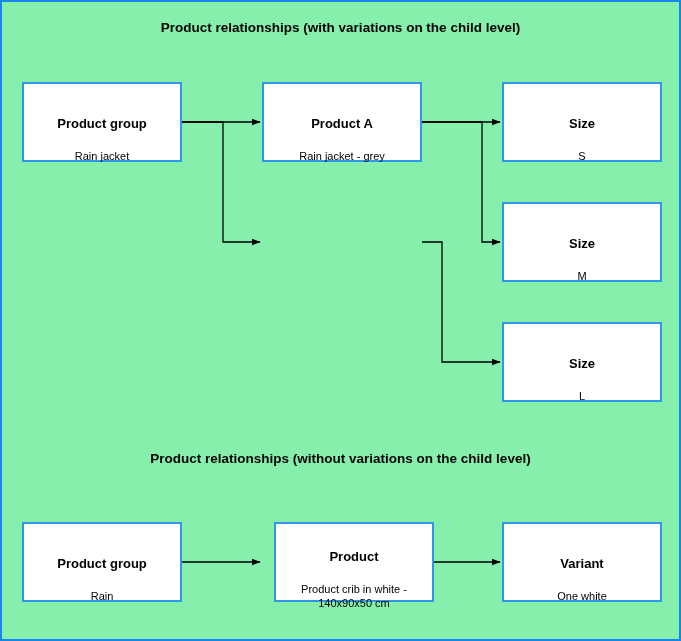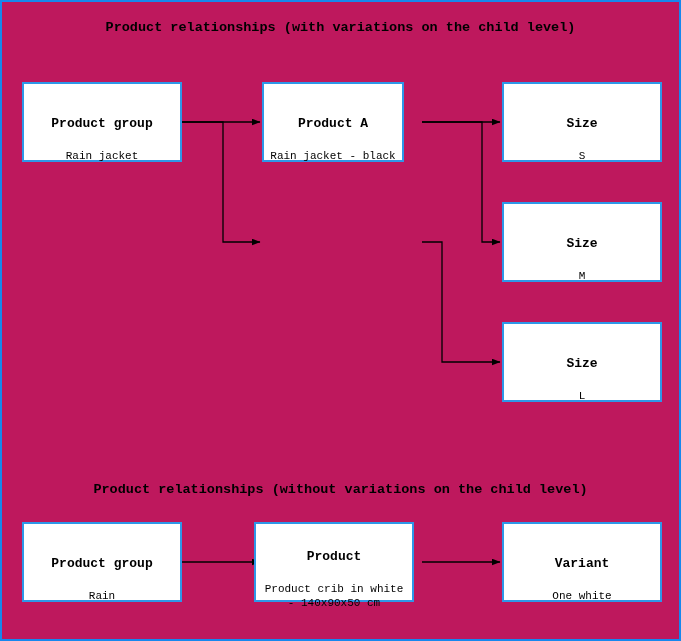--- a/index.html
+++ b/index.html
@@ -62,62 +62,62 @@
     text-align: center;
     font-size: 13.5px;
     font-weight: bold;
     color: var(--text-color, #000000);
     line-height: 16px;
   }
 </style>
 </head>
 <body>
 
-<div class="canvas" id="canvas" style="width: 681px; height: 641px; background: #be185d; font-family: Liberation Mono, monospace;">
+<div class="canvas" id="canvas" style="width: 681px; height: 641px; background: #86efac;">
   <svg id="edge-layer" xmlns="http://www.w3.org/2000/svg" width="681" height="641" viewBox="0 0 681 641">
     <defs>
       <marker id="arrowhead" markerUnits="userSpaceOnUse" markerWidth="10" markerHeight="8" refX="8.5" refY="3.5" orient="auto">
         <path d="M0,0 L9,3.5 L0,7 Z"></path>
       </marker>
     </defs>
   <polyline points="180,120 258,120" class="edge" marker-end="url(#arrowhead)"></polyline>
       <polyline points="180,120 221,120 221,240 258,240" class="edge" marker-end="url(#arrowhead)"></polyline>
       <polyline points="420,120 498,120" class="edge" marker-end="url(#arrowhead)"></polyline>
       <polyline points="420,120 480,120 480,240 498,240" class="edge" marker-end="url(#arrowhead)"></polyline>
       <polyline points="420,240 440,240 440,360 498,360" class="edge" marker-end="url(#arrowhead)"></polyline>
       <polyline points="180,560 258,560" class="edge" marker-end="url(#arrowhead)"></polyline>
       <polyline points="420,560 498,560" class="edge" marker-end="url(#arrowhead)"></polyline>
     </svg>
 <div class="diagram-title" style="top: 18px;">Product relationships (with variations on the child level)</div>
     <div class="node" style="left: 20px; top: 80px; width: 160px; height: 80px;">
     <div class="node-label">Product group</div>
     <div class="node-value">Rain jacket</div>
   </div>
-    <div class="node" style="left: 260px; top: 80px; width: 142px; height: 80px;">
+    <div class="node" style="left: 260px; top: 80px; width: 160px; height: 80px;">
     <div class="node-label">Product A</div>
-    <div class="node-value">Rain jacket - black</div>
+    <div class="node-value">Rain jacket - grey</div>
   </div>
     <div class="node" style="left: 500px; top: 80px; width: 160px; height: 80px;">
     <div class="node-label">Size</div>
     <div class="node-value">S</div>
   </div>
     <div class="node" style="left: 500px; top: 200px; width: 160px; height: 80px;">
     <div class="node-label">Size</div>
     <div class="node-value">M</div>
   </div>
     <div class="node" style="left: 500px; top: 320px; width: 160px; height: 80px;">
     <div class="node-label">Size</div>
     <div class="node-value">L</div>
   </div>
-    <div class="diagram-title" style="top: 480px;">Product relationships (without variations on the child level)</div>
+    <div class="diagram-title" style="top: 449px;">Product relationships (without variations on the child level)</div>
     <div class="node" style="left: 20px; top: 520px; width: 160px; height: 80px;">
     <div class="node-label">Product group</div>
     <div class="node-value">Rain</div>
   </div>
-    <div class="node" style="left: 252px; top: 520px; width: 160px; height: 80px;">
+    <div class="node" style="left: 272px; top: 520px; width: 160px; height: 80px;">
     <div class="node-label">Product</div>
     <div class="node-value">Product crib in white - 140x90x50 cm</div>
   </div>
     <div class="node" style="left: 500px; top: 520px; width: 160px; height: 80px;">
     <div class="node-label">Variant</div>
     <div class="node-value">One white</div>
   </div>
   </div>
 
 </body></html>

